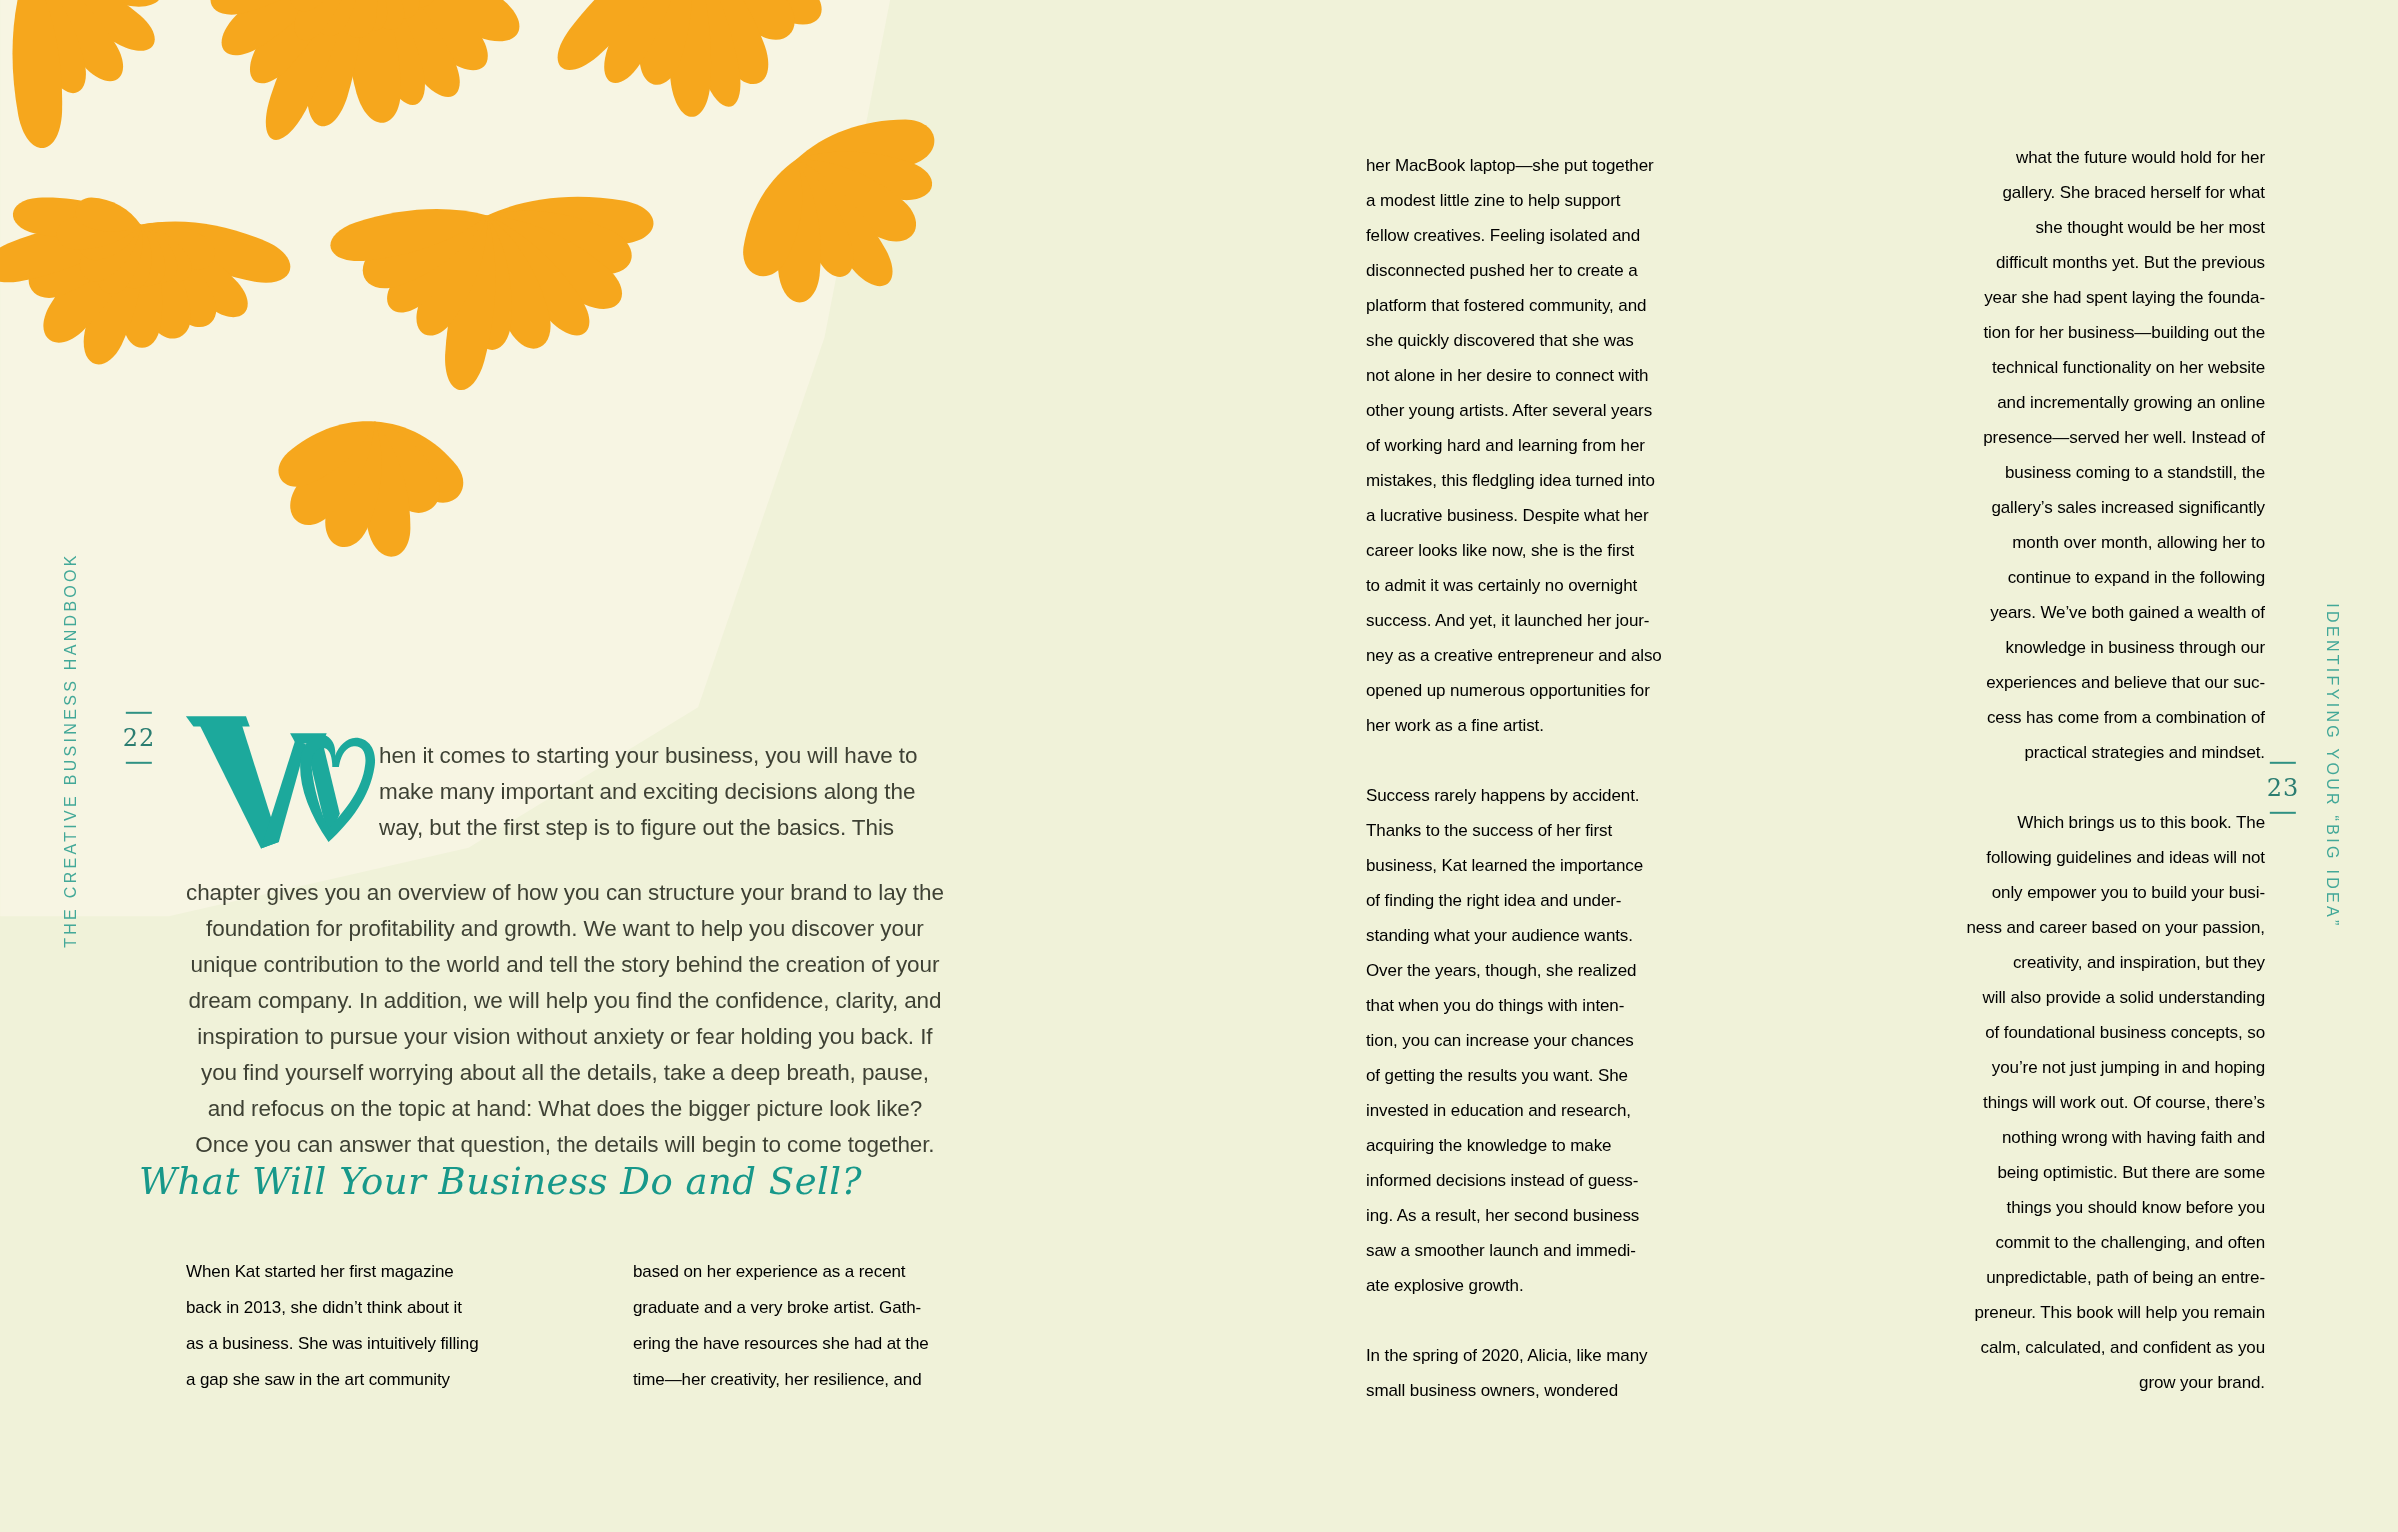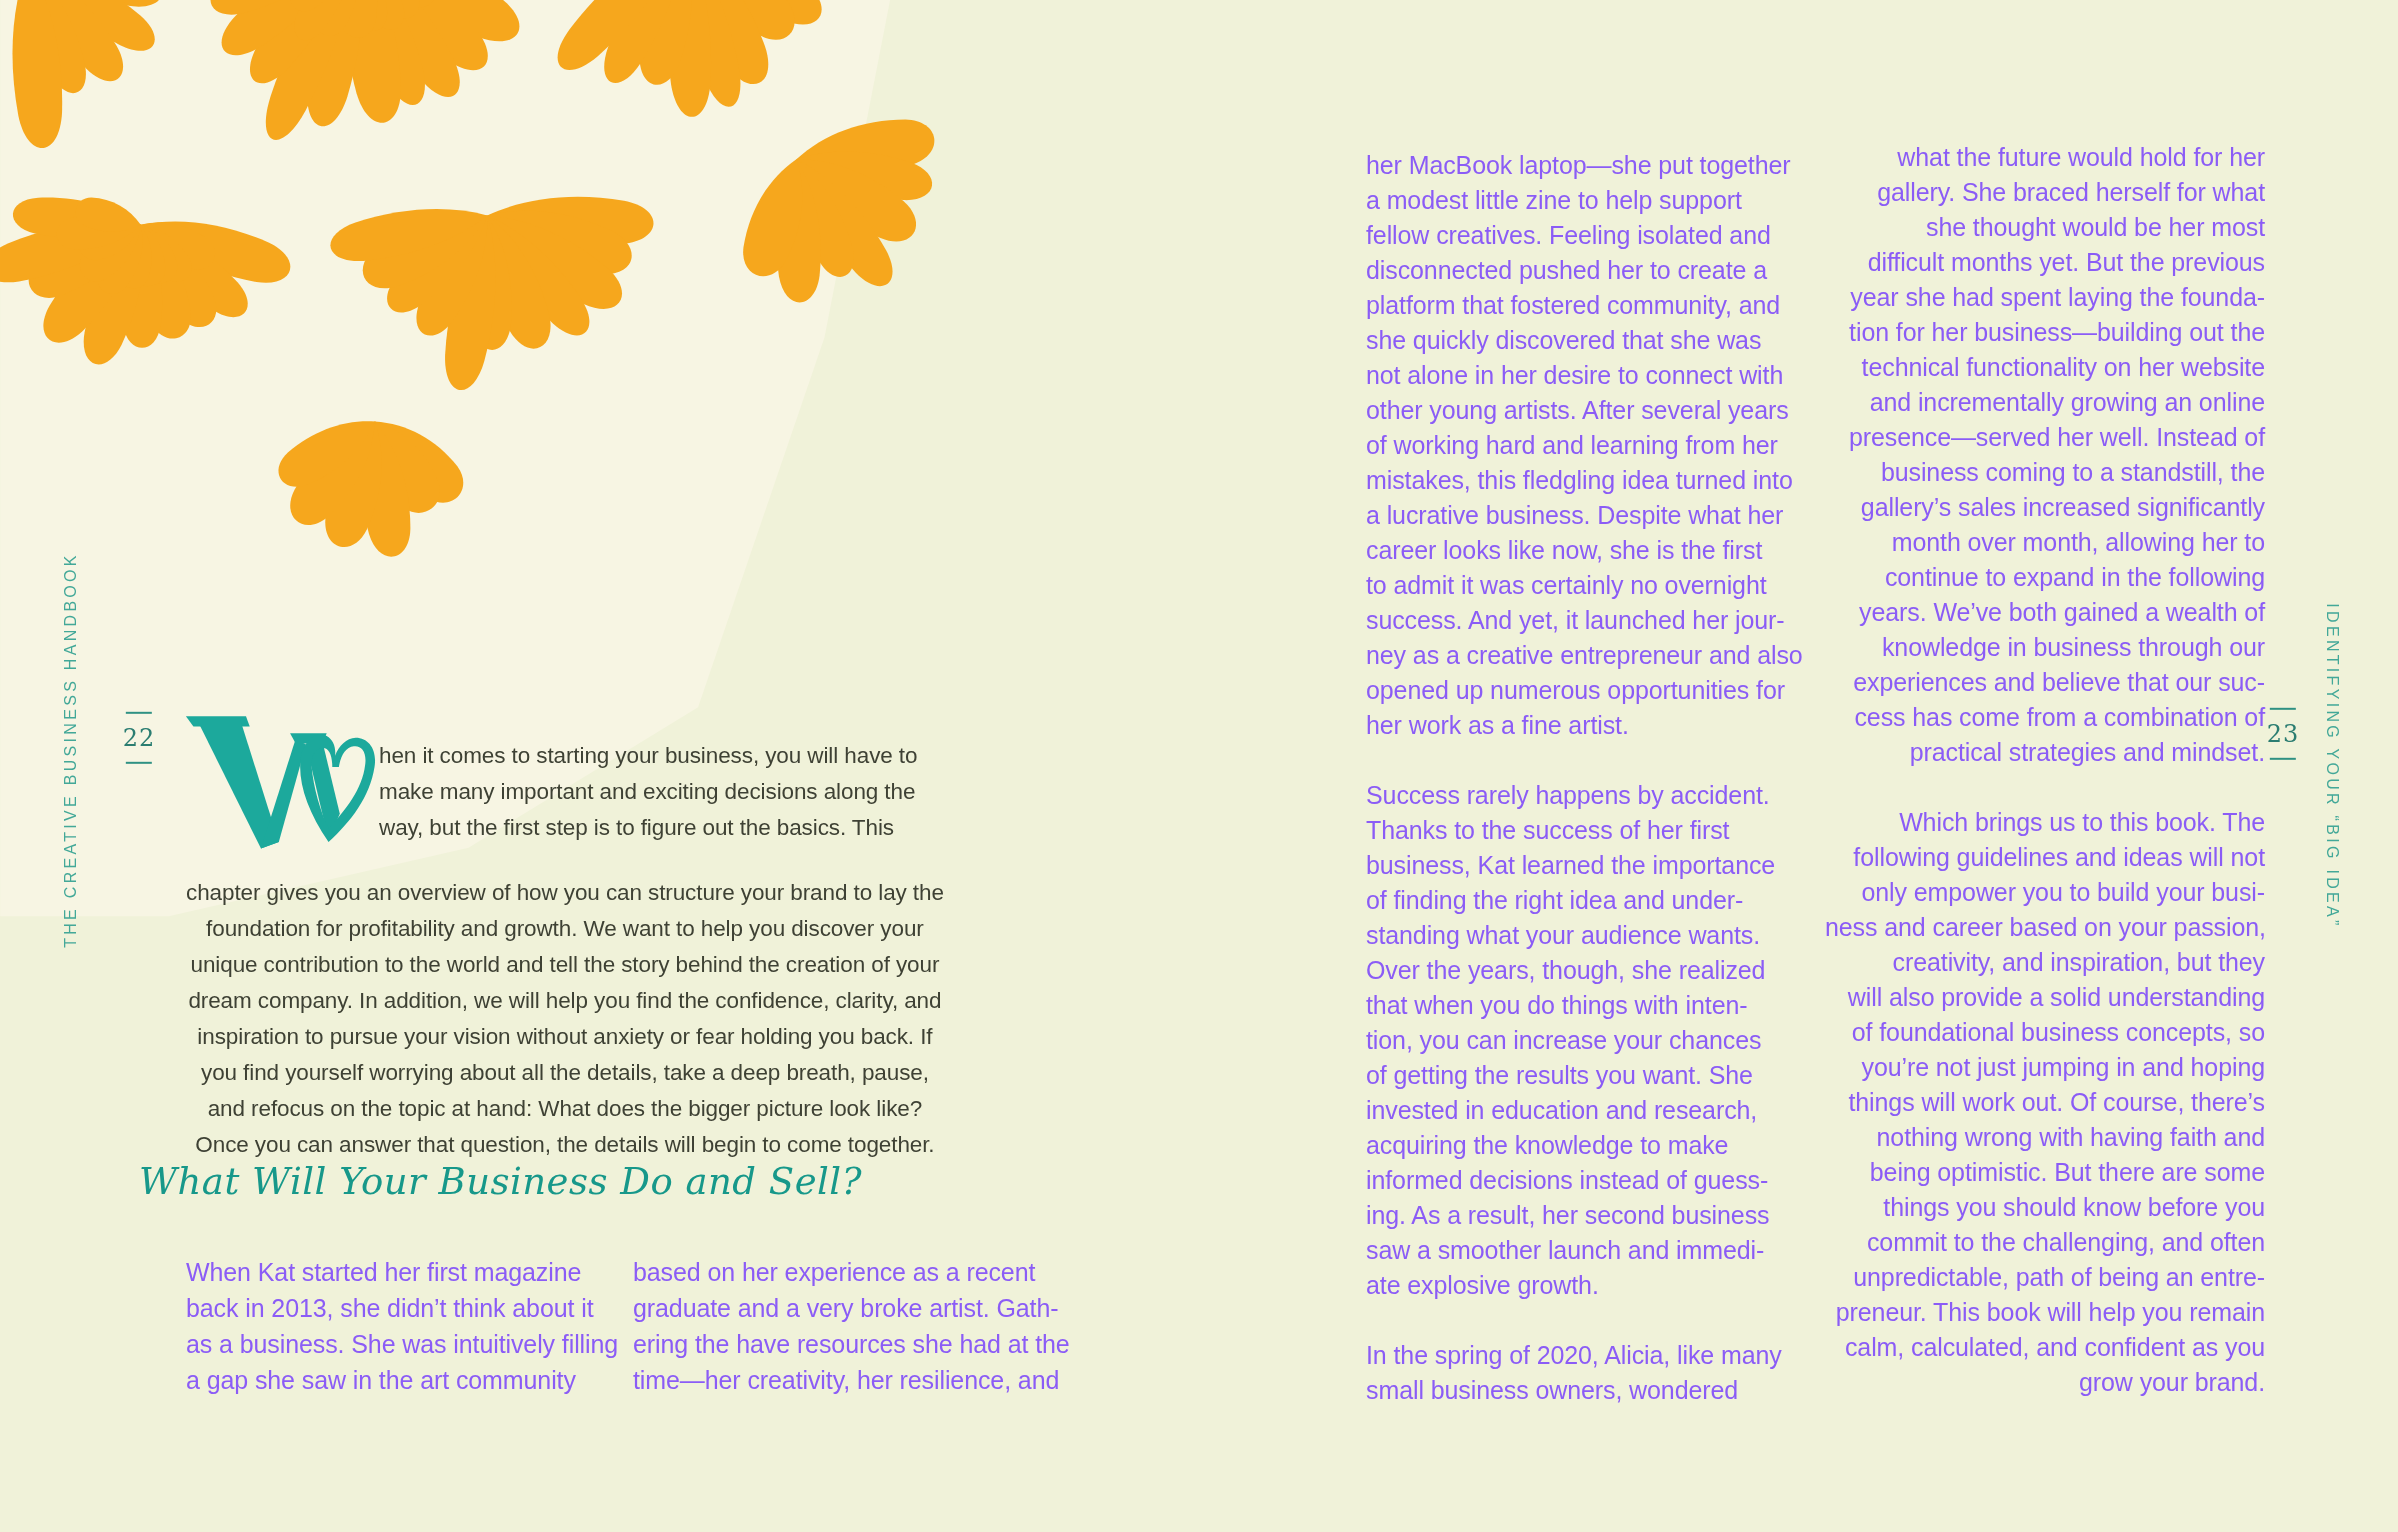--- a/index.html
+++ b/index.html
@@ -4,21 +4,21 @@
 <style>
   html,body{margin:0;padding:0;background:#e8ead2;}
   .spread{
     position:relative;width:2399px;height:1533px;overflow:hidden;
     background:#f0f2d9;
     font-family:"Liberation Sans",sans-serif;
     color:#3e4134;
   }
   .deco{position:absolute;left:0;top:0;pointer-events:none;}
   .lines{white-space:pre;letter-spacing:-0.1px;}
-  .body-col{position:absolute;font-size:25px;line-height:35px;color:#8b5cf6;}
+  .body-col{position:absolute;font-size:17px;line-height:35px;color:#000000;}
   .col-mid{left:1366px;top:148px;width:440px;}
   .col-right{left:1825px;top:140px;width:440px;text-align:right;}
   .col-bl1{left:186px;top:1254px;width:431px;line-height:36px;}
   .col-bl2{left:633px;top:1254px;width:431px;line-height:36px;}
   .intro-indent{position:absolute;left:379px;top:738px;font-size:22.5px;line-height:36px;}
   .intro-full{position:absolute;left:186px;top:875px;font-size:22.5px;line-height:36px;text-align:center;}
   .dropcap{position:absolute;left:184px;top:705px;width:199px;height:152px;}
   .sr{position:absolute;width:0.9px;height:0.9px;overflow:hidden;clip-path:inset(50%);}
   .heading{
     position:absolute;left:139px;top:1160px;width:946px;margin:0;
@@ -30,21 +30,21 @@
     position:absolute;white-space:nowrap;
     font-size:16px;letter-spacing:3.3px;color:#43a898;font-weight:400;
   }
   .v-label.left{left:71px;top:750px;transform:translate(-50%,-50%) rotate(-90deg);}
   .v-label.right{left:2332px;top:766px;transform:translate(-50%,-50%) rotate(90deg);}
   .pagenum{
     position:absolute;display:flex;flex-direction:column;align-items:center;gap:10.3px;
     transform:translate(-50%,-50%);
   }
   .pagenum.left{left:112px;top:738px;margin-left:27px;}
-  .pagenum.right{left:2283px;top:734px;}
+  .pagenum.right{left:2283px;top:788px;}
   .pagenum .num{
     font-family:"DejaVu Serif","Liberation Serif",serif;font-size:24px;
     color:#2b7d71;letter-spacing:0.9px;
   }
   .pagenum .dash{width:26px;height:1.9px;background:#2f9183;}
 </style>
 </head>
 <body>
 
 <div class="spread">

